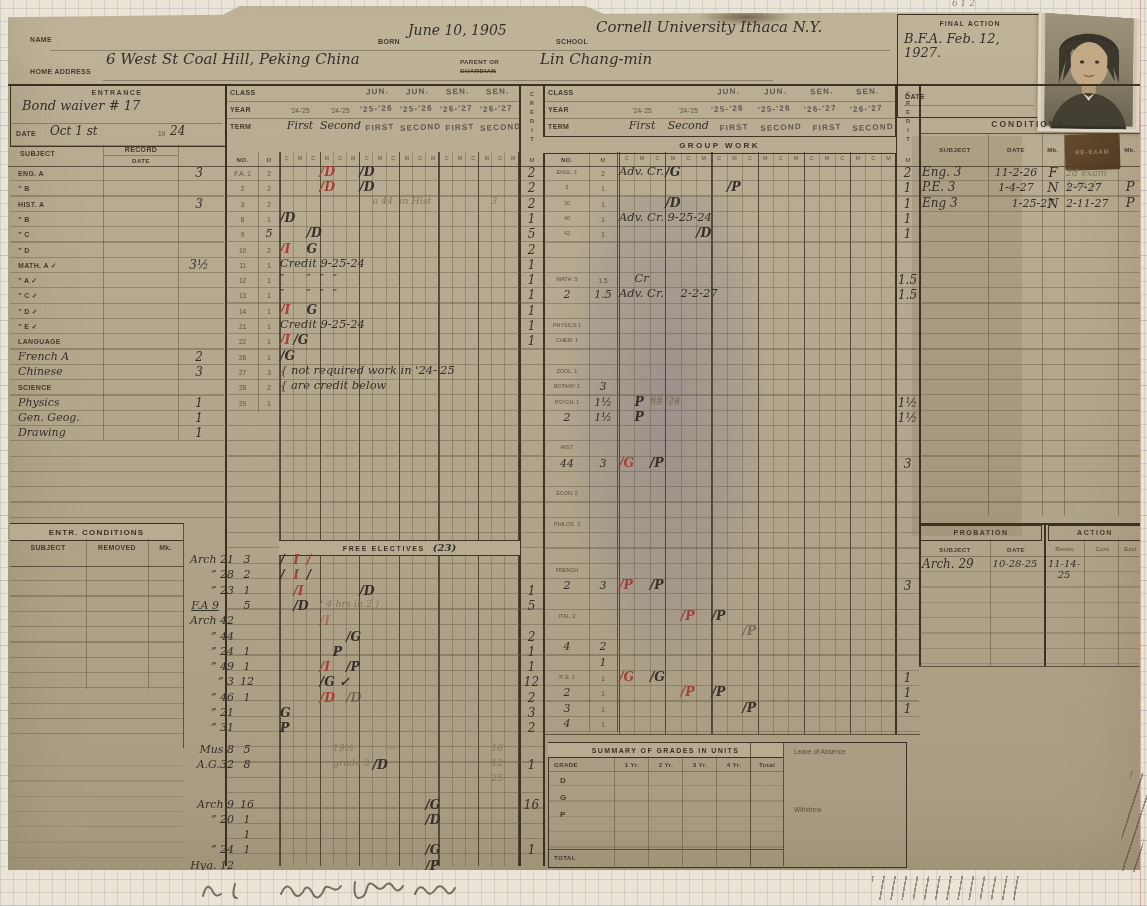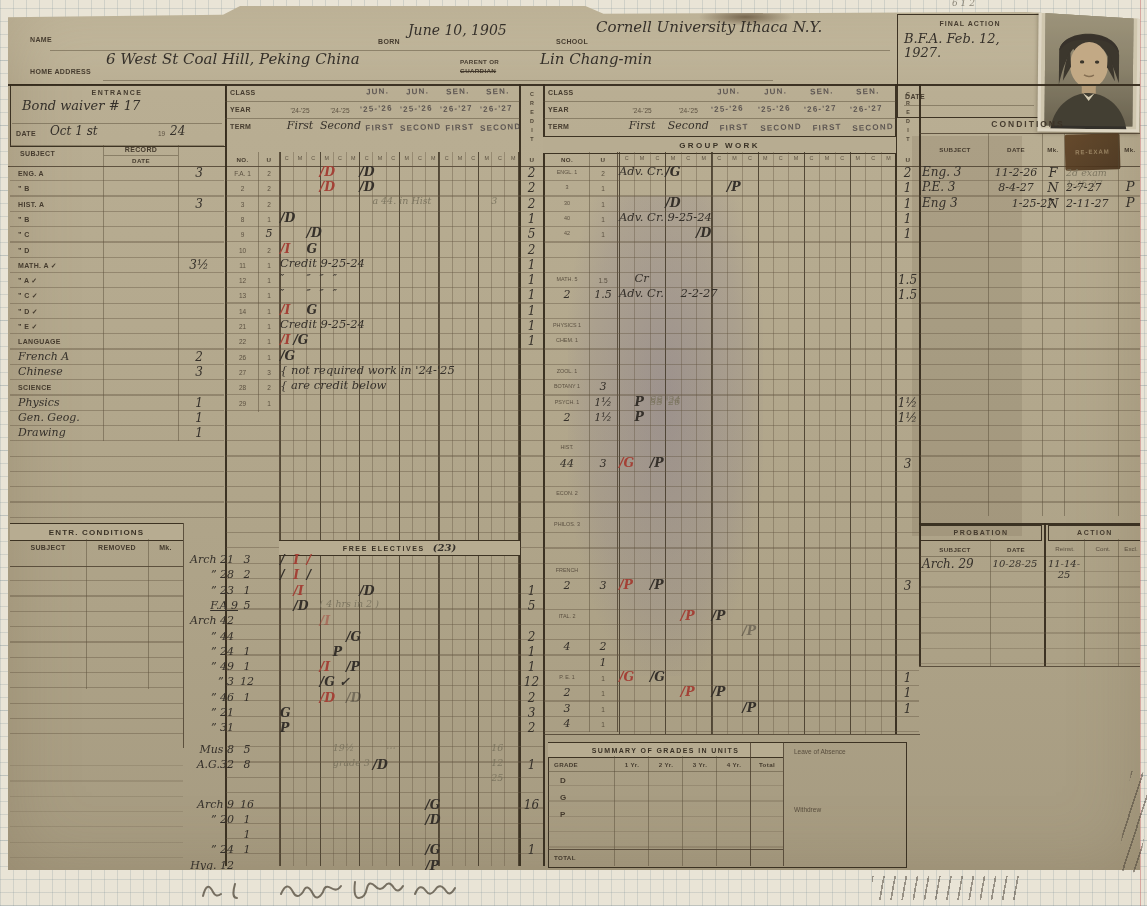--- a/index.html
+++ b/index.html
@@ -407,21 +407,21 @@
       <div class="abs mk k-red" style="left:298.4px;top:546px;">/</div>
       <div class="abs hw fs11 rt" style="left:168px;top:563.3px;width:58px;">” 28</div>
       <div class="abs hw fs11 ctr" style="left:228px;top:563.3px;width:22px;">2</div>
       <div class="abs mk k-ink" style="left:272px;top:561.3px;">/</div>
       <div class="abs mk k-red" style="left:285.2px;top:561.3px;">I</div>
       <div class="abs mk k-ink" style="left:298.4px;top:561.3px;">/</div>
       <div class="abs hw fs11 rt" style="left:168px;top:578.6px;width:58px;">” 23</div>
       <div class="abs hw fs11 ctr" style="left:228px;top:578.6px;width:22px;">1</div>
       <div class="abs mk k-red" style="left:285.2px;top:576.6px;">/I</div>
       <div class="abs mk k-ink" style="left:351.2px;top:576.6px;">/D</div>
-      <div class="abs hw fs11 rt" style="left:172px;top:593.9px;width:58px;text-decoration:underline;">F.A 9</div>
+      <div class="abs hw fs11 rt" style="left:153px;top:593.9px;width:58px;text-decoration:underline;">F.A 9</div>
       <div class="abs hw fs11 ctr" style="left:228px;top:593.9px;width:22px;">5</div>
       <div class="abs mk k-ink" style="left:285.2px;top:591.9px;">/D</div>
       <div class="abs mk k-pencil" style="left:311.6px;top:591.9px;">( 4 hrs in 2 )</div>
       <div class="abs hw fs11 rt" style="left:168px;top:609.2px;width:58px;">Arch 42</div>
       <div class="abs mk k-redf" style="left:311.6px;top:607.2px;">/I</div>
       <div class="abs hw fs11 rt" style="left:168px;top:624.5px;width:58px;">” 44</div>
       <div class="abs mk k-ink" style="left:338px;top:622.5px;">/G</div>
       <div class="abs hw fs11 rt" style="left:168px;top:639.8px;width:58px;">” 24</div>
       <div class="abs hw fs11 ctr" style="left:228px;top:639.8px;width:22px;">1</div>
       <div class="abs mk k-ink" style="left:324.8px;top:637.8px;">P</div>
@@ -582,21 +582,21 @@
       <div class="abs hw fs12 ctr" style="left:888px;top:451.7px;width:23px;">3</div>
       <div class="abs hw fs12 ctr" style="left:888px;top:574.1px;width:23px;">3</div>
       <div class="abs hw fs12 ctr" style="left:888px;top:665.9000000000001px;width:23px;">1</div>
       <div class="abs hw fs12 ctr" style="left:888px;top:681.2px;width:23px;">1</div>
       <div class="abs hw fs12 ctr" style="left:888px;top:696.5px;width:23px;">1</div>
       <div class="abs hw fs12" style="left:914px;top:160px;width:66px;">Eng. 3</div>
       <div class="abs hw fs11 ctr" style="left:982px;top:161px;width:52px;">11-2-26</div>
       <div class="abs hw fs13 ctr" style="left:1034px;top:160px;width:22px;">F</div>
       <div class="abs k-pencil hw" style="left:1058px;top:161px;width:52px;">2d exam 1-25-27</div>
       <div class="abs hw fs12" style="left:914px;top:175.3px;width:66px;">P.E. 3</div>
-      <div class="abs hw fs11 ctr" style="left:982px;top:176.3px;width:52px;">8-4-27</div>
+      <div class="abs hw fs11 ctr" style="left:982px;top:176.3px;width:52px;">1-4-27</div>
       <div class="abs hw fs13 ctr" style="left:1034px;top:175.3px;width:22px;">N</div>
       <div class="abs hw fs11" style="left:1058px;top:176.3px;width:52px;">2-7-27</div>
       <div class="abs hw fs13 ctr" style="left:1110px;top:174.3px;width:24px;">P</div>
       <div class="abs hw fs12" style="left:914px;top:190.6px;width:66px;">Eng 3</div>
       <div class="abs hw fs11 ctr" style="left:982px;top:191.6px;width:52px;padding-left:17px;">1-25-27</div>
       <div class="abs hw fs13 ctr" style="left:1034px;top:190.6px;width:22px;">N</div>
       <div class="abs hw fs11" style="left:1058px;top:191.6px;width:52px;">2-11-27</div>
       <div class="abs hw fs13 ctr" style="left:1110px;top:189.6px;width:24px;">P</div>
       <div class="abs hw fs12" style="left:914px;top:552px;width:66px;">Arch. 29</div>
       <div class="abs hw fs10 ctr" style="left:980px;top:553px;width:54px;">10-28-25</div>

